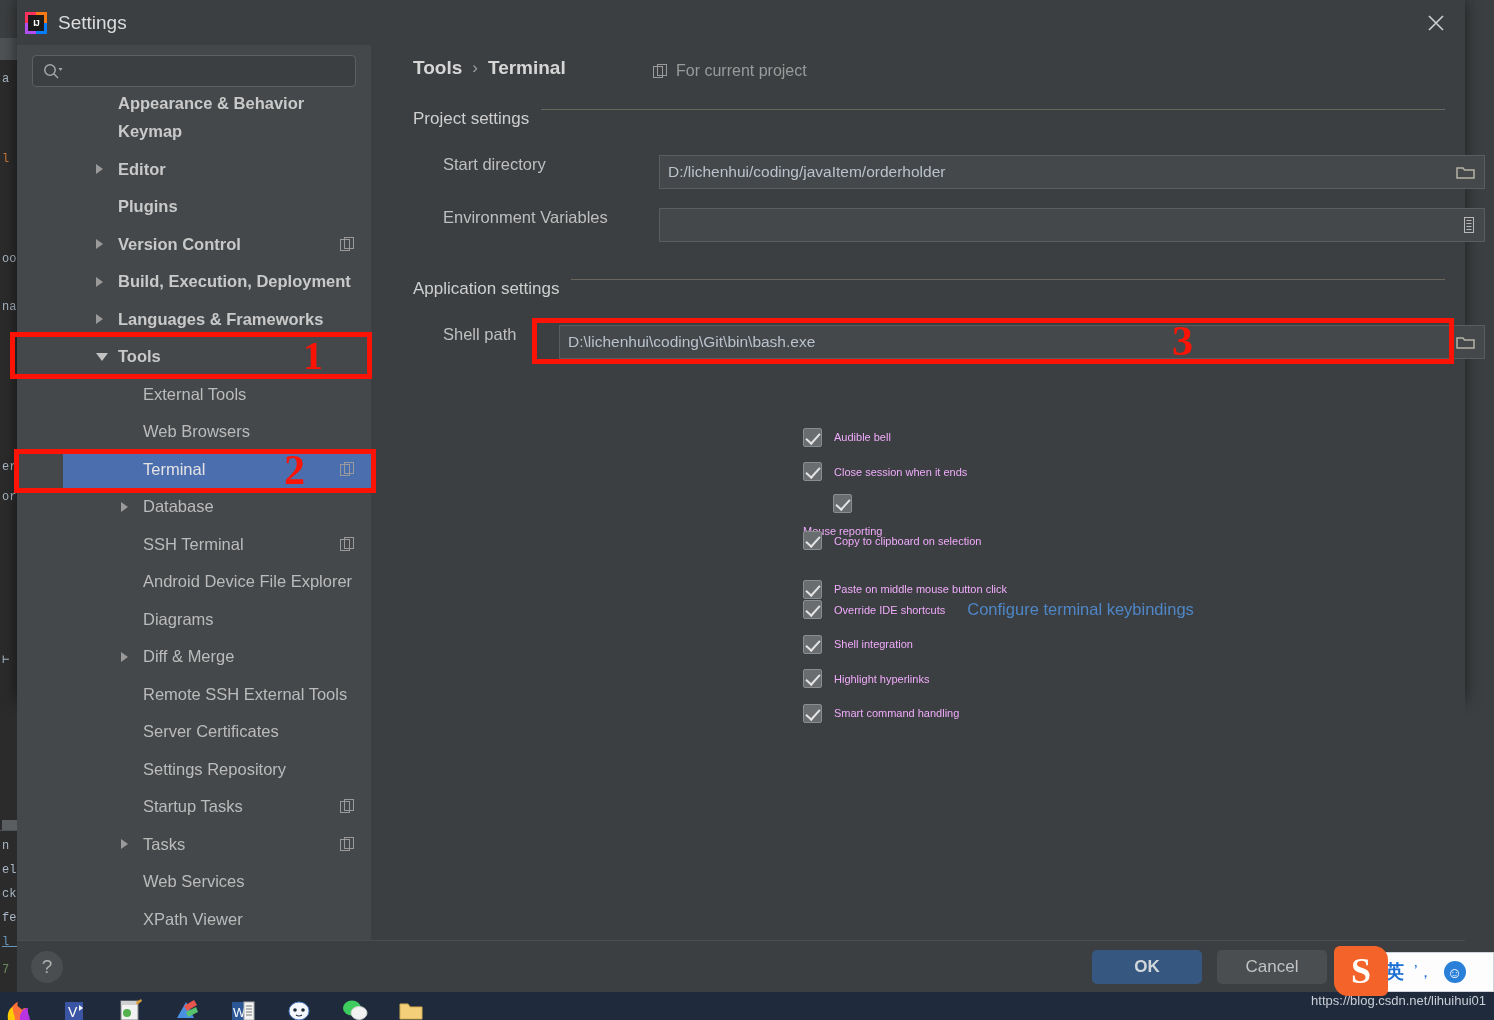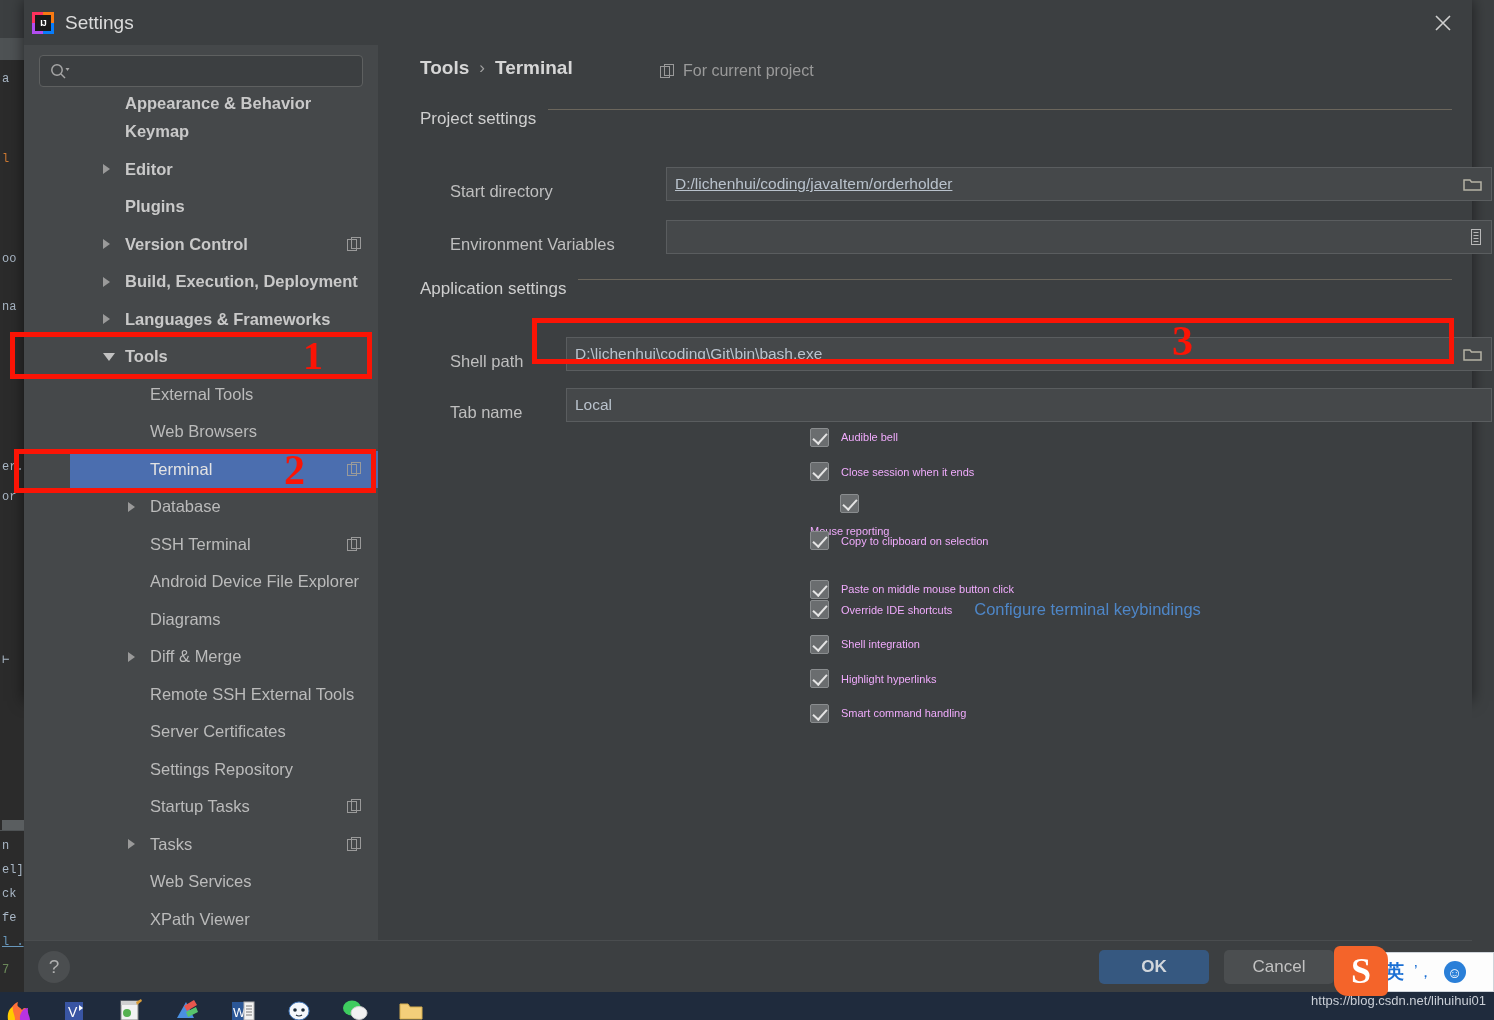--- a/index.html
+++ b/index.html
@@ -32,21 +32,21 @@
     font-family: "Liberation Mono", monospace; white-space: nowrap;
   }
   .t-gray  { color: #a9b7c6; }
   .t-org   { color: #cc7832; }
   .t-grn   { color: #6a8759; }
   .t-blu   { color: #6897bb; text-decoration: underline; }
   .ide-scroll { position:absolute; left:2px; top:760px; width:24px; height:12px; background:#5a5e60; }
 
   
   .dialog {
-    position: absolute; left: 24px; top: 0; width: 1448px; height: 701px;
+    position: absolute; left: 17px; top: 0; width: 1448px; height: 701px;
     background: #3c3f41;
     box-shadow: 0 0 14px rgba(0,0,0,.55);
   }
   .titlebar {
     position: relative; height: 45px; background: #3c3f41;
     display: flex; align-items: center;
   }
   .ij-logo {
     width: 22px; height: 22px; margin-left: 8px; margin-right: 11px;
     position: relative; flex: none;
@@ -138,21 +138,21 @@
     font-size: 16px; color: #9a9a9a;
   }
 
   .group {
     position: absolute; left: 42px; width: 1032px;
     display: flex; align-items: flex-start; gap: 12px;
     font-size: 17px; color: #cfcfcf;
   }
   .group .line { flex: 1; height: 1px; background: #6b665c; }
 
-  .field-row { position: absolute; display: flex; align-items: flex-end; margin-top: 12px; }
+  .field-row { position: absolute; display: flex; align-items: flex-start; }
   .field-label {
     font-size: 16.5px; color: #bfbfbf; text-align: left;
   }
   .txtfield {
     height: 34px; background: #45484a; border: 1px solid #5a5d5f;
     display: flex; align-items: center; padding: 0 8px;
     color: #b9c2cc; font-size: 15.5px;
   }
   .txtfield .val { flex: 1; white-space: nowrap; overflow: hidden; }
   .btn-icon { flex: none; display:flex; align-items:center; padding-left:6px; }
@@ -428,21 +428,21 @@
         <span>For current project</span>
       </div>
 
       <div class="group" style="top:64px;">
         <span>Project settings</span>
         <span class="line"></span>
       </div>
 
       <div class="field-row" style="left:72px; top:110px;">
         <span class="field-label" style="width:216px;">Start directory</span>
-        <div class="txtfield" style="width:826px;text-decoration:underline;">
+        <div class="txtfield" style="width:826px;">
           <span class="val">D:/lichenhui/coding/javaItem/orderholder</span>
           <span class="btn-icon">
             <svg width="20" height="16" viewBox="0 0 20 16">
               <path d="M1 4 L7 4 L8.5 6 L18 6 L18 14 L1 14 Z" fill="none" stroke="#b5b2a5" stroke-width="1.5"></path>
             </svg>
           </span>
         </div>
       </div>
 
       <div class="field-row" style="left:72px; top:163px;">
@@ -468,26 +468,20 @@
         <div class="txtfield" style="width:926px;">
           <span class="val">D:\lichenhui\coding\Git\bin\bash.exe</span>
           <span class="btn-icon">
             <svg width="20" height="16" viewBox="0 0 20 16">
               <path d="M1 4 L7 4 L8.5 6 L18 6 L18 14 L1 14 Z" fill="none" stroke="#b5b2a5" stroke-width="1.5"></path>
             </svg>
           </span>
         </div>
       </div>
 
-      <div class="field-row" style="left:72px; top:331px;">
-        <span class="field-label" style="width:116px;">Tab name</span>
-        <div class="txtfield" style="width:926px;">
-          <span class="val">Local</span>
-        </div>
-      </div>
 
       <div id="cb-list">
           <div class="cb-row" style="top: 380px;">
             <span class="checkbox checked"></span>
             <span class="cb-label">Audible bell</span>
           </div>
           <div class="cb-row" style="top: 414.5px;">
             <span class="checkbox checked"></span>
             <span class="cb-label">Close session when it ends</span>
           </div>

